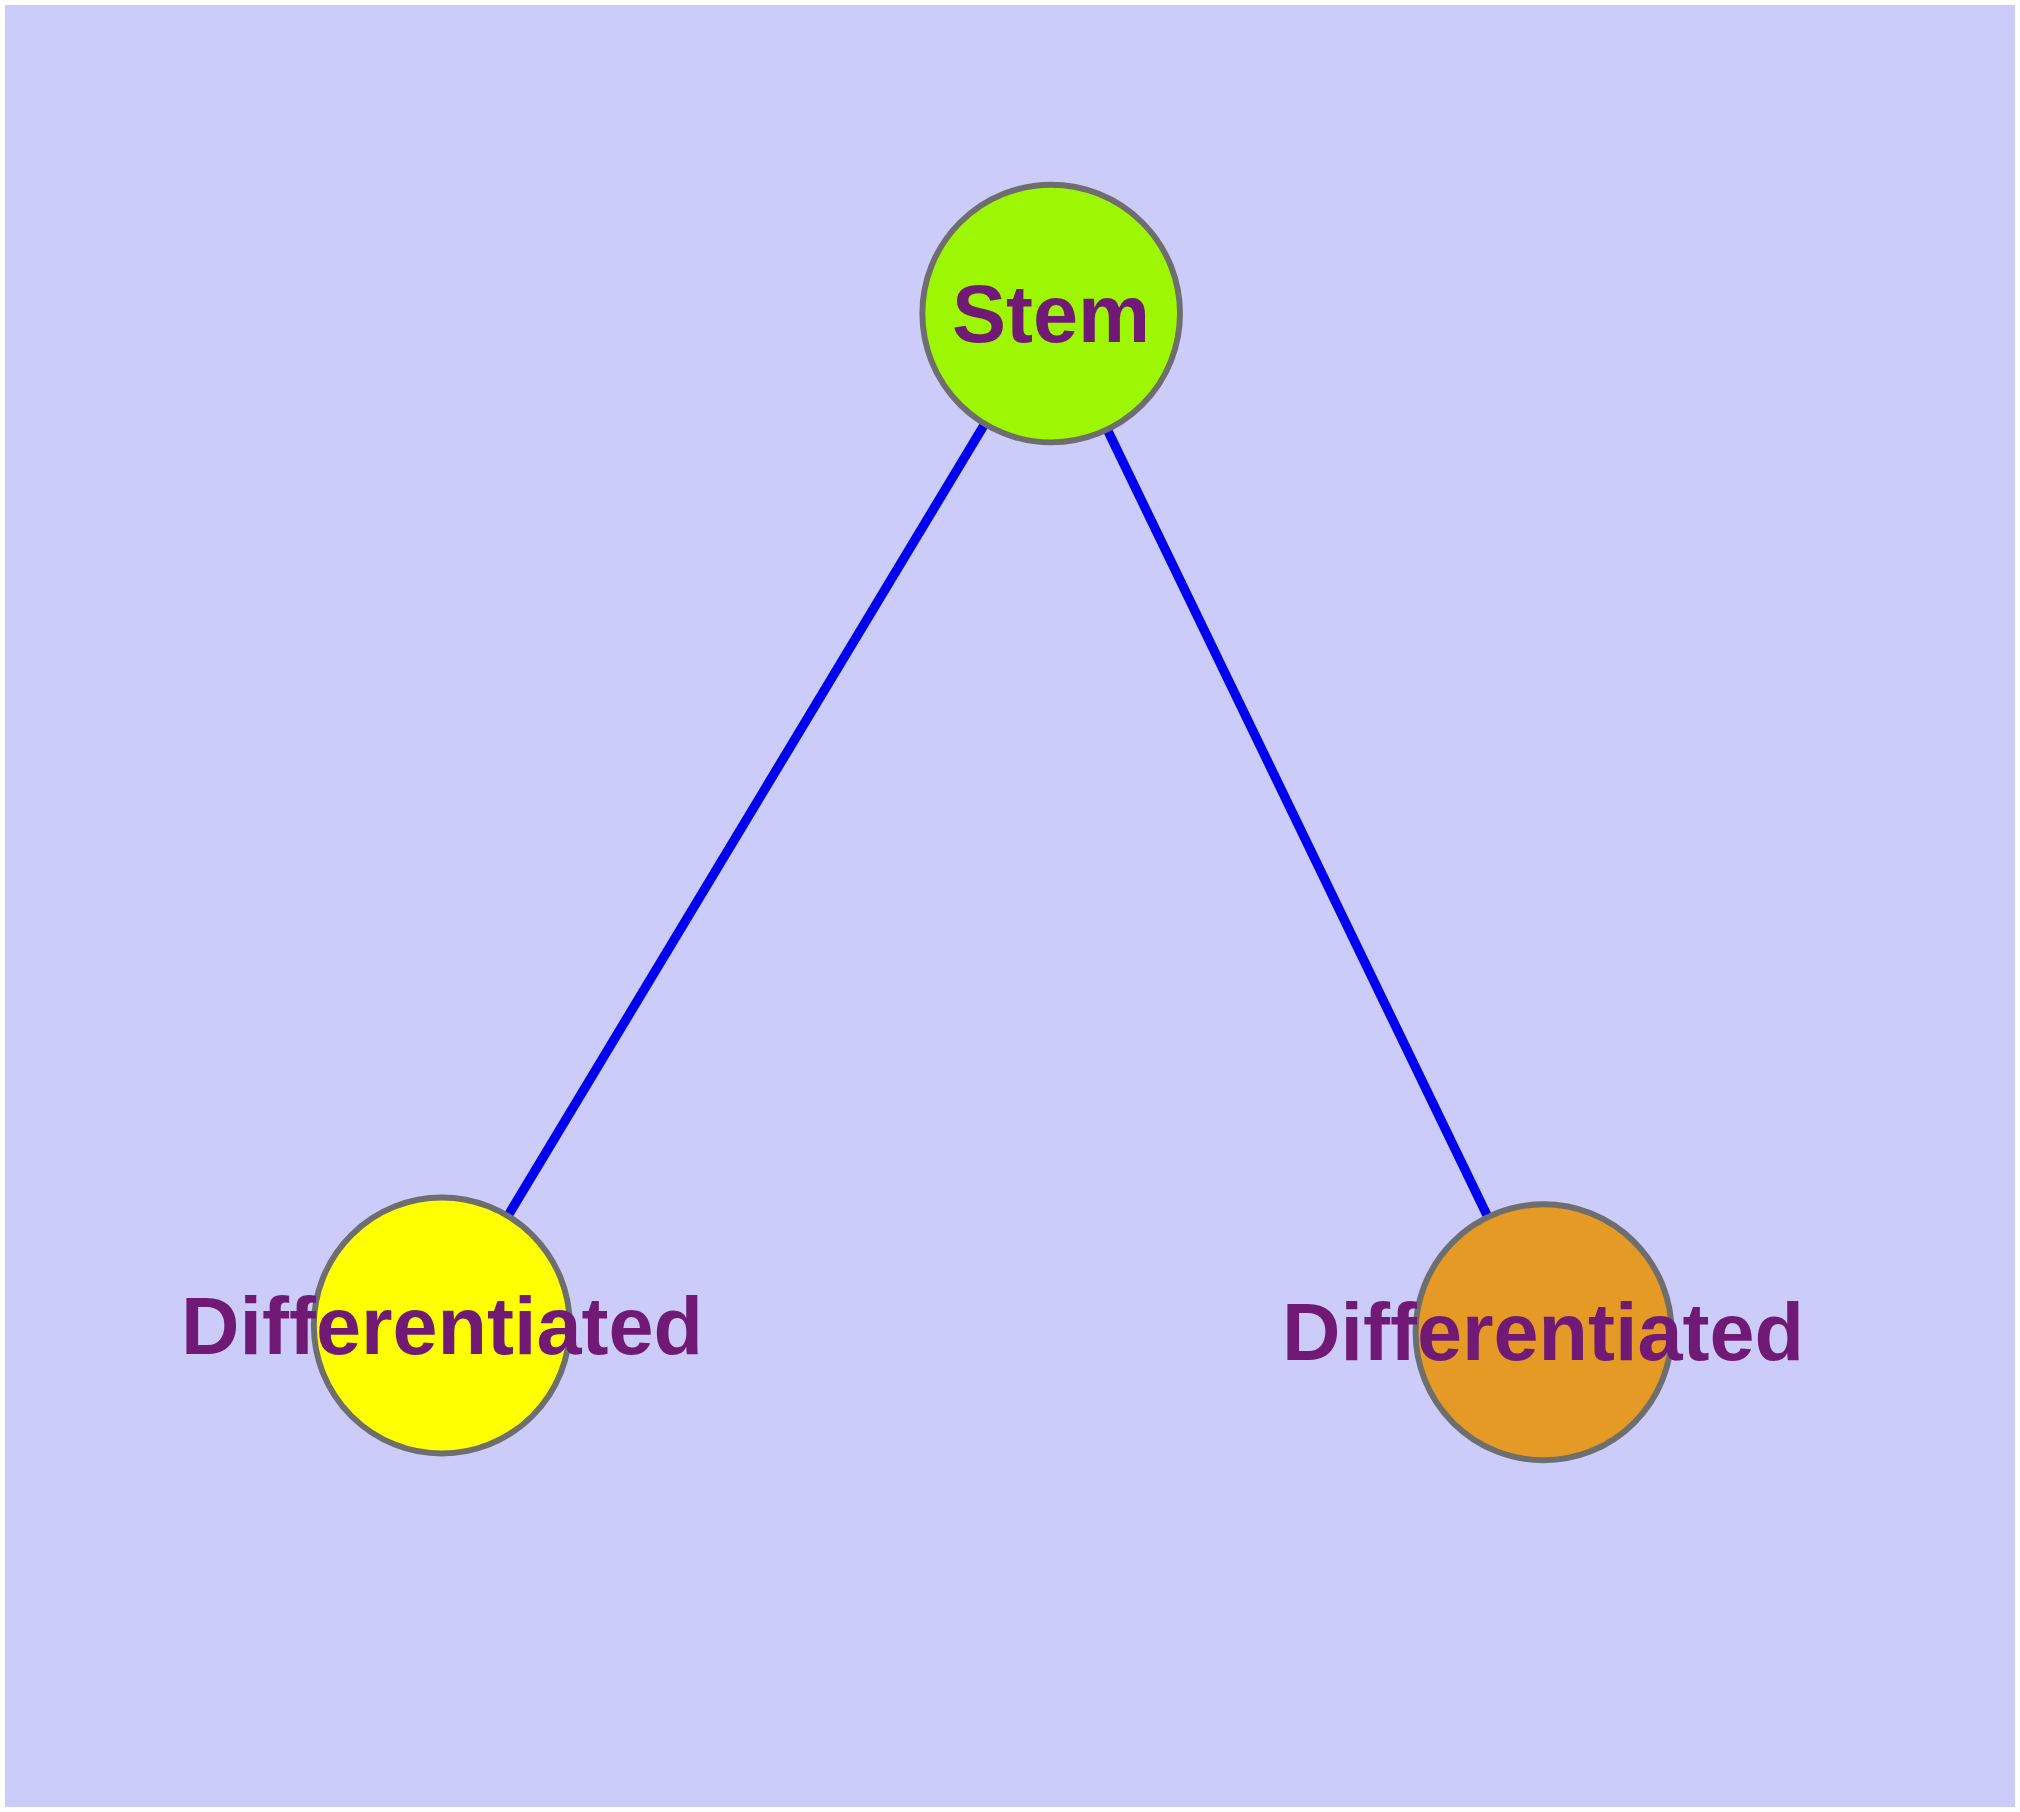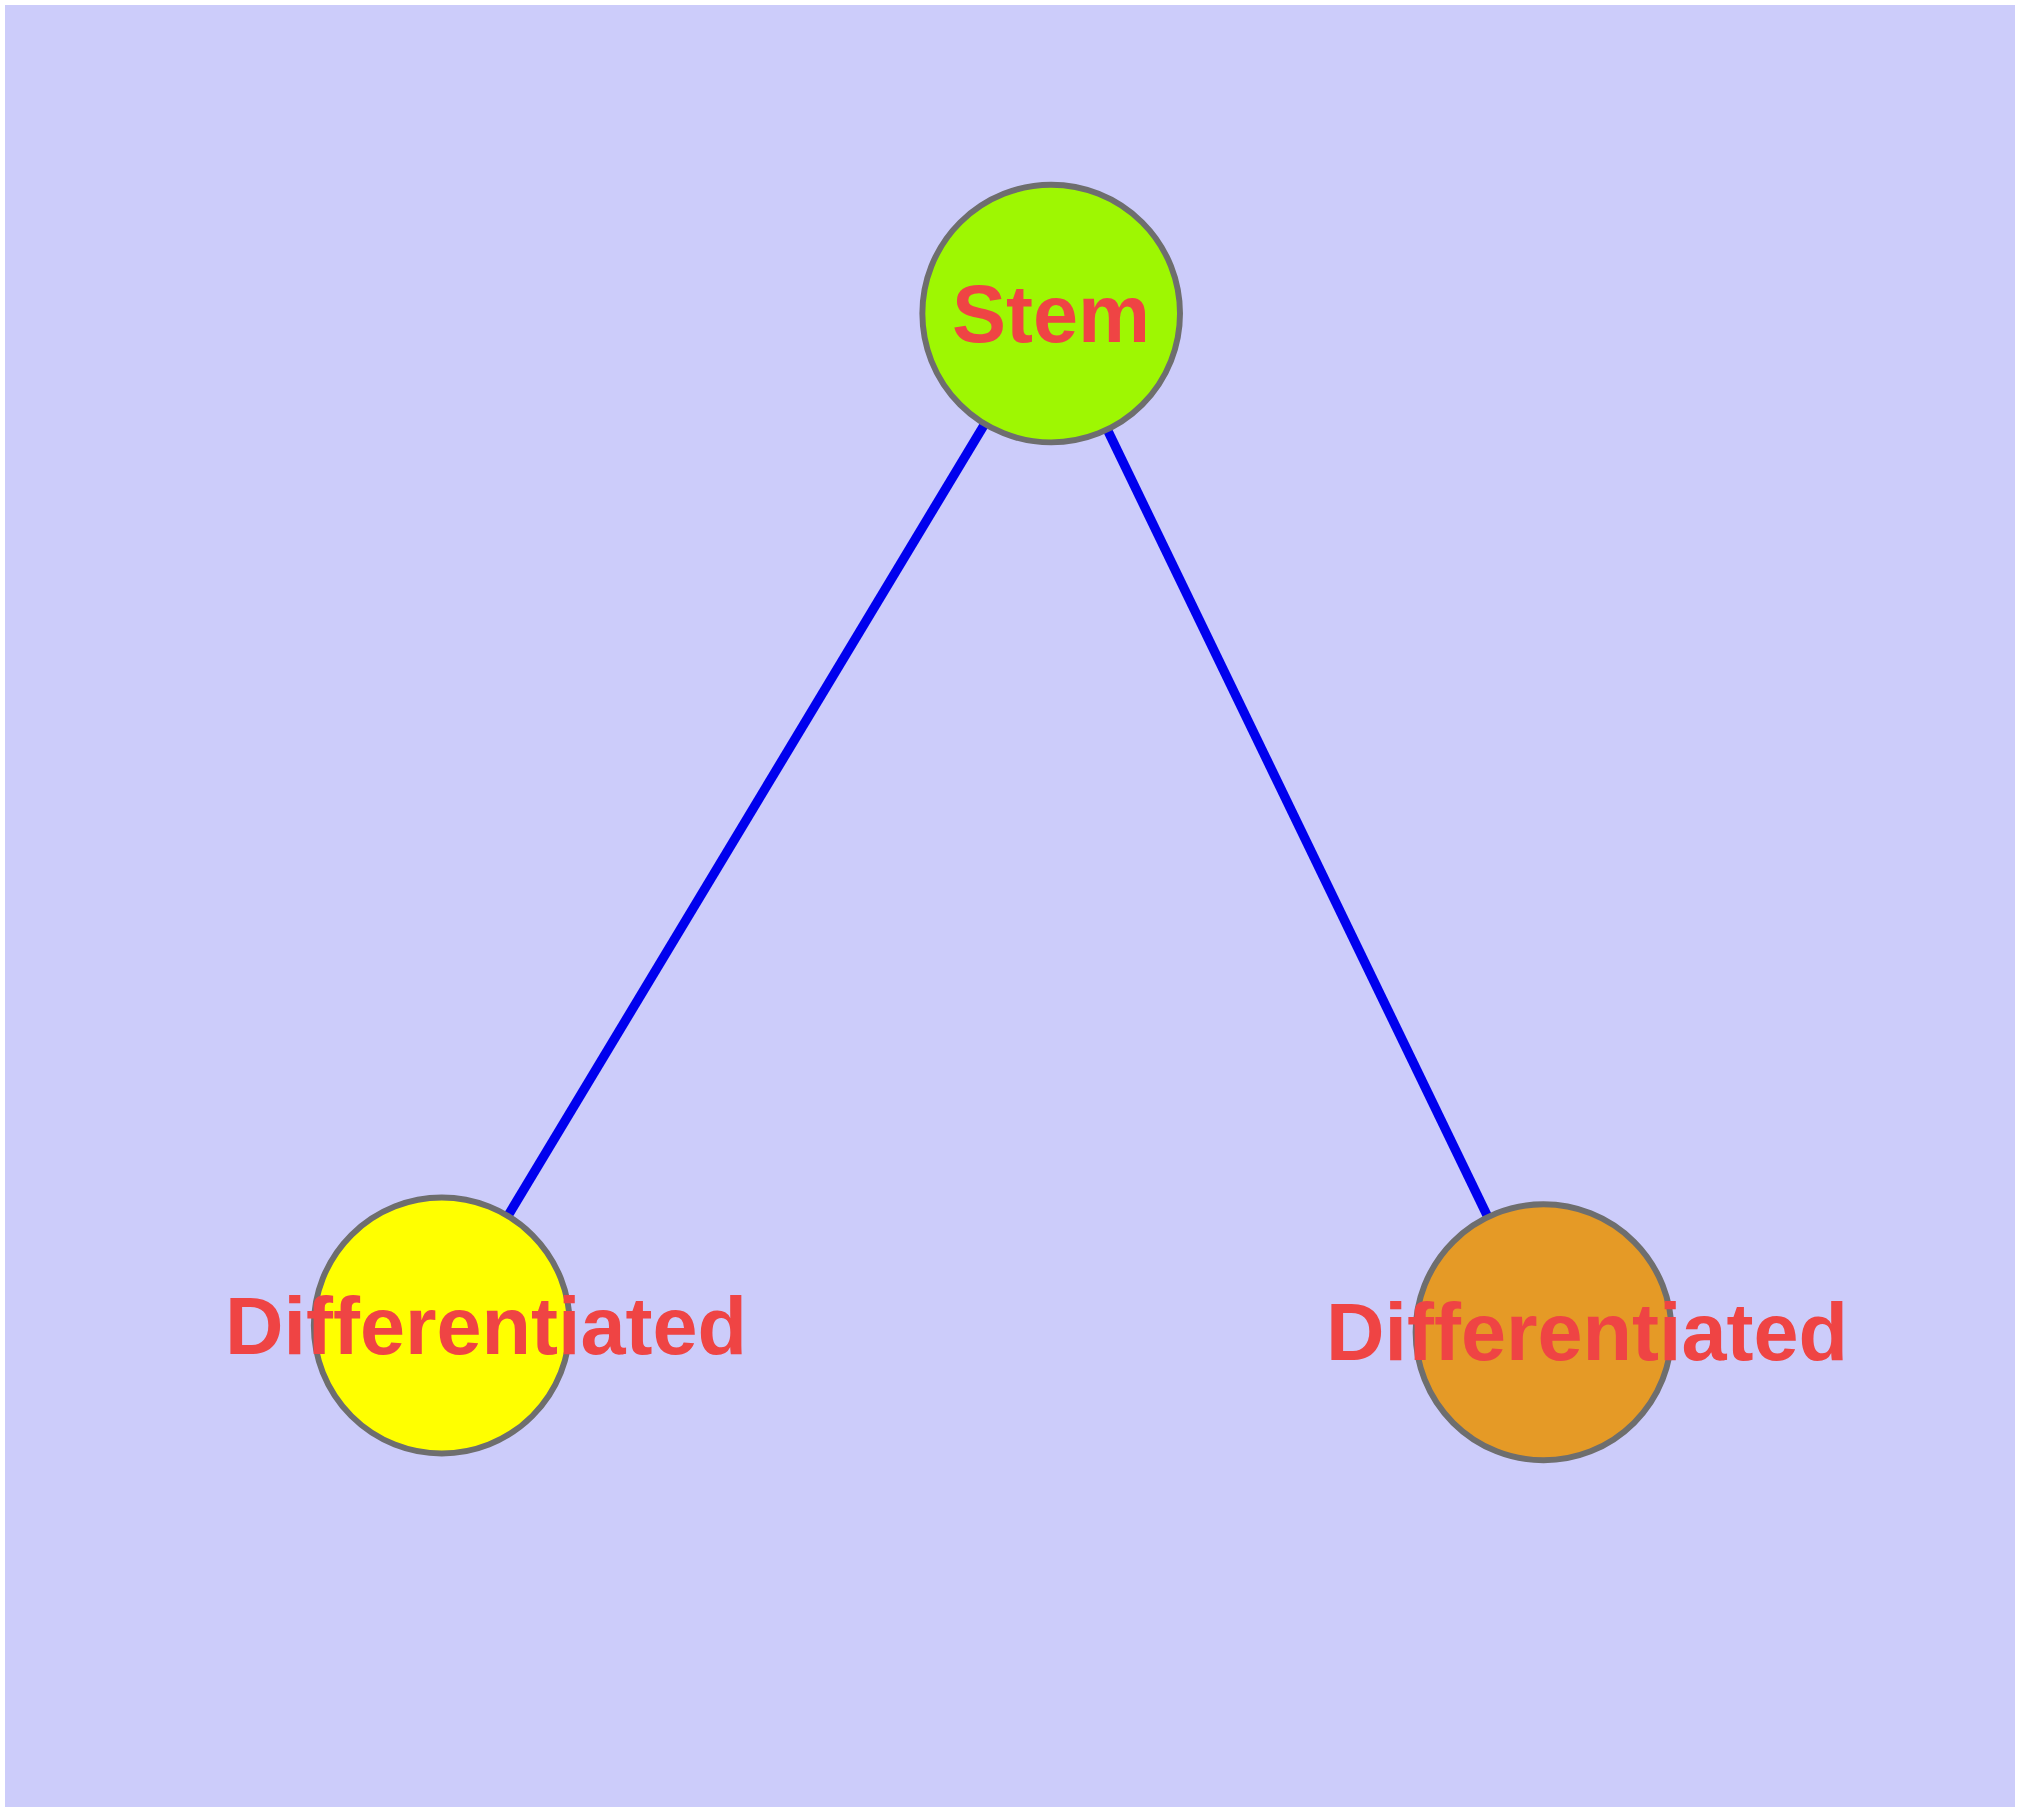--- a/index.html
+++ b/index.html
@@ -38,33 +38,32 @@
   }
   .edge-line {
     stroke: #0000ee;
     stroke-width: 11;
     stroke-linecap: butt;
   }
   .node-label {
     position: absolute;
     transform: translate(-50%, -50%);
     text-align: center;
-    color: #ef4444;
+    color: #701a75;
     font-family: "Liberation Sans", sans-serif;
     font-weight: bold;
     white-space: nowrap;
     line-height: 1.12;
     pointer-events: none;
   }
   .label-stem {
     font-size: 81px;
   }
   .label-leaf {
     font-size: 81px;
-    margin-left: 44px;
   }
 </style>
 </head>
 <body>
 
 <div id="canvas">
 
   <div id="plot-area"></div>
 
   <svg id="graph-svg" viewBox="0 0 2384 2138" xmlns="http://www.w3.org/2000/svg">

